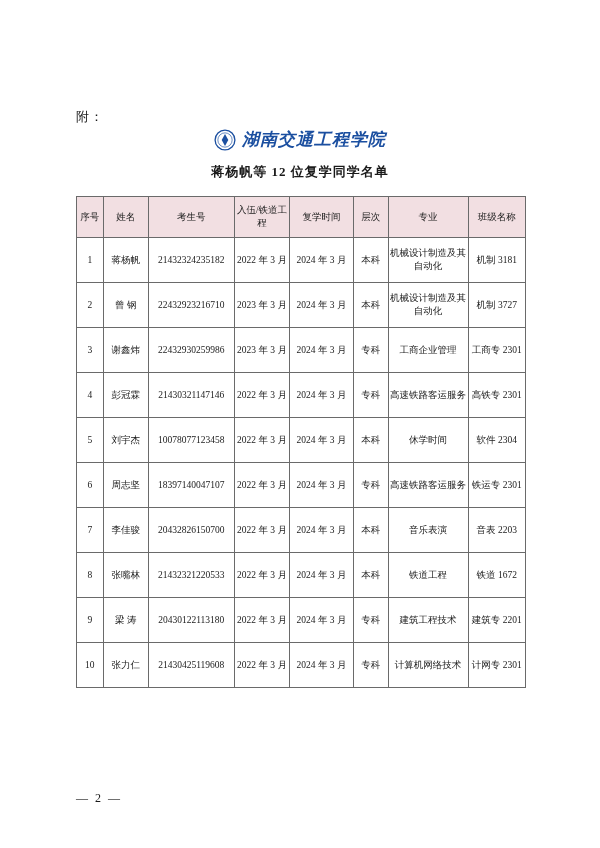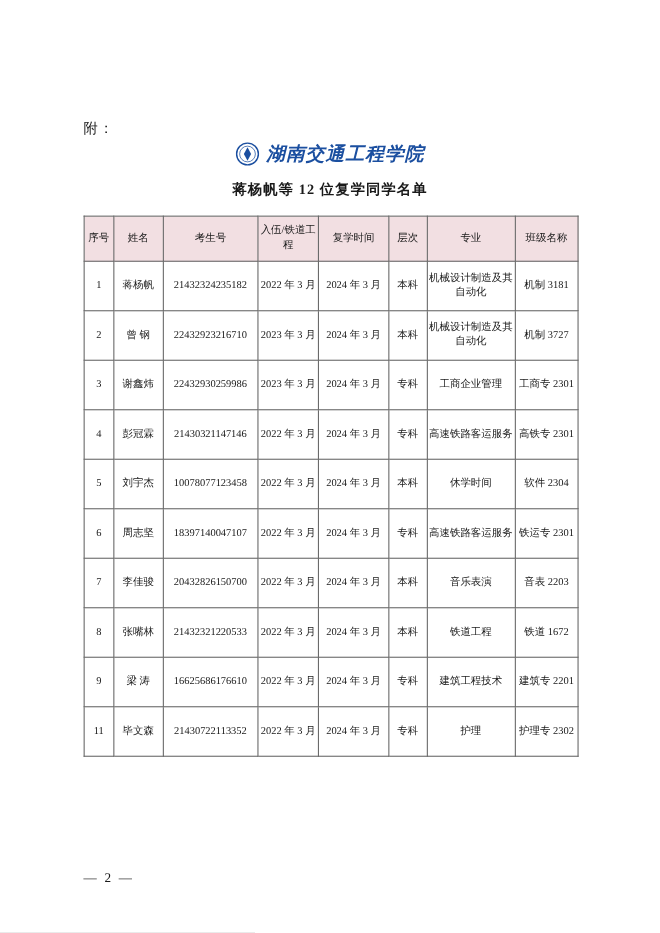--- a/index.html
+++ b/index.html
@@ -228,36 +228,36 @@
           <td>21432321220533</td>
           <td>2022 年 3 月</td>
           <td>2024 年 3 月</td>
           <td>本科</td>
           <td>铁道工程</td>
           <td>铁道 1672</td>
         </tr>
         <tr>
           <td>9</td>
           <td>梁 涛</td>
-          <td>16625686176610</td>
+          <td>20430122113180</td>
           <td>2022 年 3 月</td>
           <td>2024 年 3 月</td>
           <td>专科</td>
           <td>建筑工程技术</td>
           <td>建筑专 2201</td>
         </tr>
         <tr>
-          <td>11</td>
-          <td>毕文森</td>
-          <td>21430722113352</td>
-          <td>2022 年 3 月</td>
-          <td>2024 年 3 月</td>
-          <td>专科</td>
-          <td>护理</td>
-          <td>护理专 2302</td>
+          <td>10</td>
+          <td>张力仁</td>
+          <td>21430425119608</td>
+          <td>2022 年 3 月</td>
+          <td>2024 年 3 月</td>
+          <td>专科</td>
+          <td>计算机网络技术</td>
+          <td>计网专 2301</td>
         </tr>
       </tbody>
     </table>
   </div>
 
   <div class="page-num">— 2 —</div>
 
 </div>
 
 </body></html>

